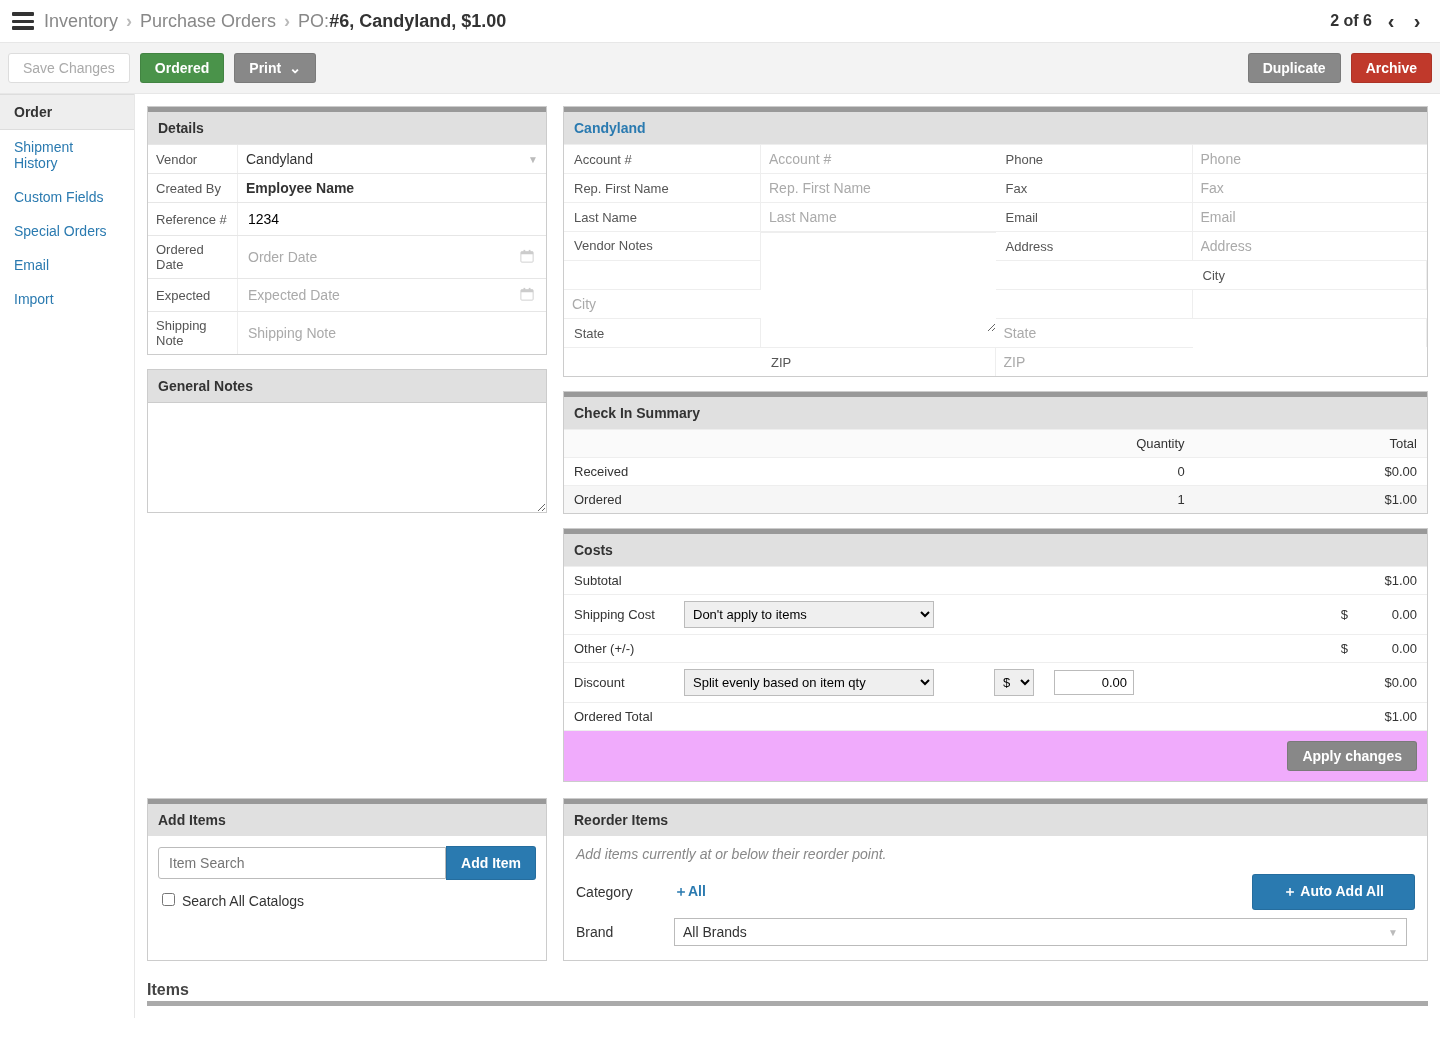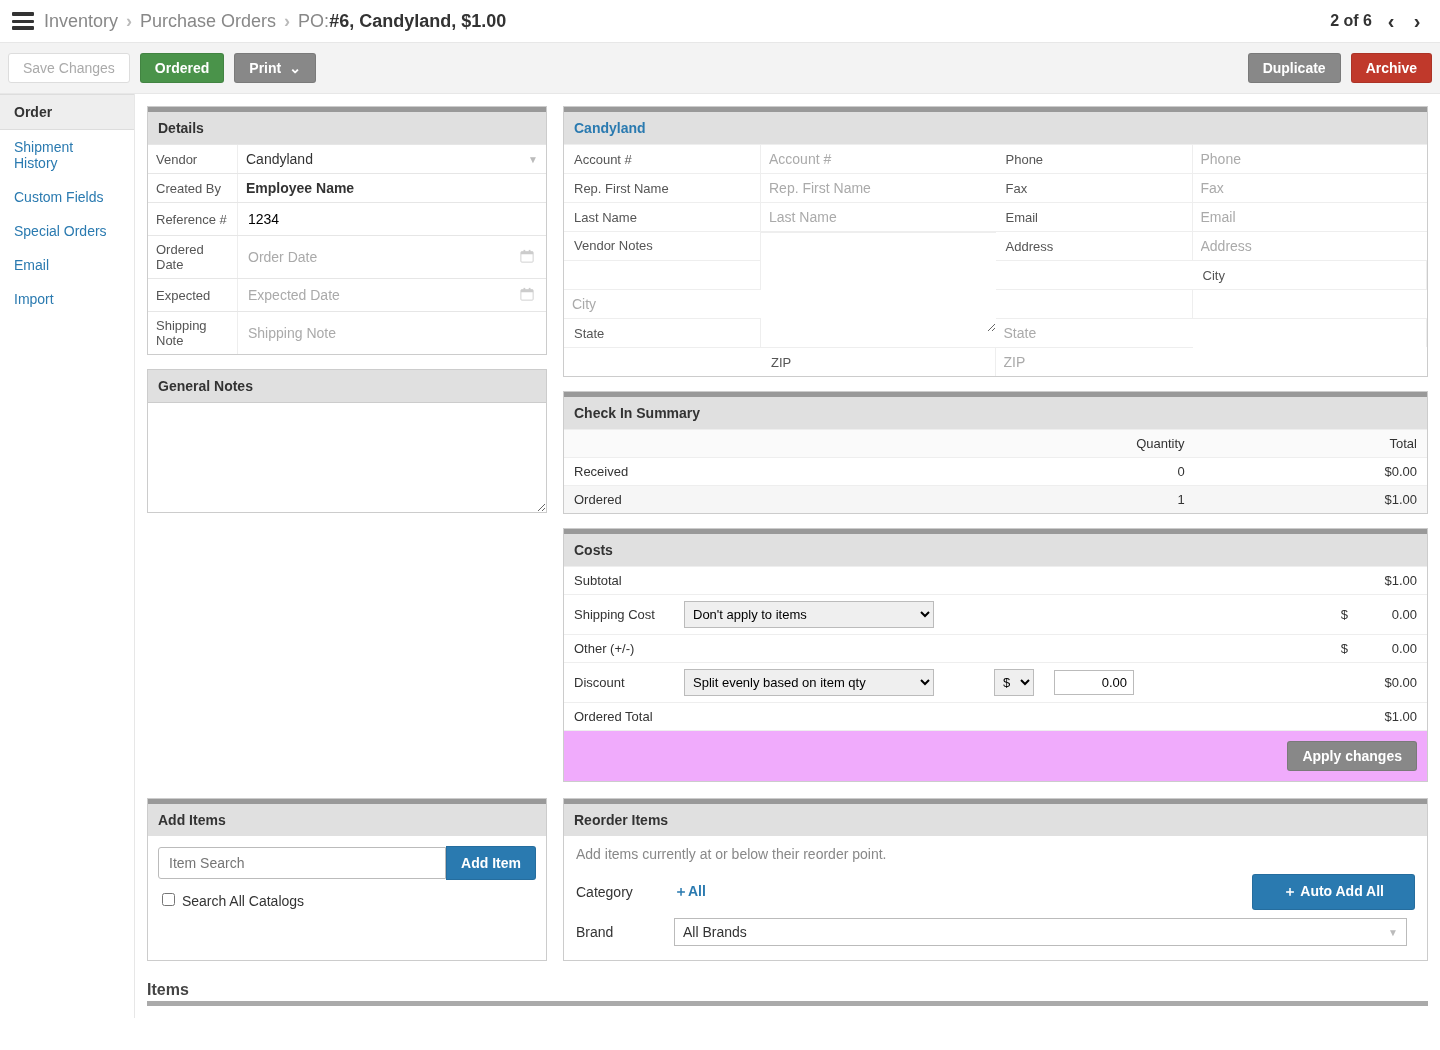--- a/index.html
+++ b/index.html
@@ -180,21 +180,21 @@
   .costs-row select { width:100%; border:1px solid #bbb; padding:4px; font-size:13px; }
   .costs-row input { width:100%; border:1px solid #bbb; padding:4px 6px; text-align:right; font-size:13px; }
   .apply-row { text-align:right; padding:10px; background:#f0abfc; border-top:1px solid #eee;}
 
   
   .search-row { display:flex; padding:10px; gap:0; align-items:center;}
   .search-row input { flex:1; border:1px solid #bbb; padding:7px 10px; border-radius:3px 0 0 3px; font-size:14px;}
   .search-row .btn { border-radius:0 3px 3px 0; padding:8px 14px; }
   .check-row { padding: 0 10px 10px; color:#333; }
   .reorder-body { padding: 10px 4px; }
-  .reorder-note { color:#888; padding:0 8px 8px; }
+  .reorder-note { color:#888; padding:0 8px 8px;font-style:italic; }
   .reorder-row { display:grid; grid-template-columns: 90px 1fr auto; gap:8px; align-items:center; padding:4px 8px; }
   .reorder-row .btn { white-space:nowrap; padding:8px 30px; }
   .plus-all { color:#2a7ab0; font-weight:600; cursor:pointer; }
 
   
   .items-heading { grid-column: 1 / span 2; font-size:16px; font-weight:700; color:#444; border-bottom:5px solid #aaa; padding:4px 0 2px;}
 </style>
 </head>
 <body>
 

